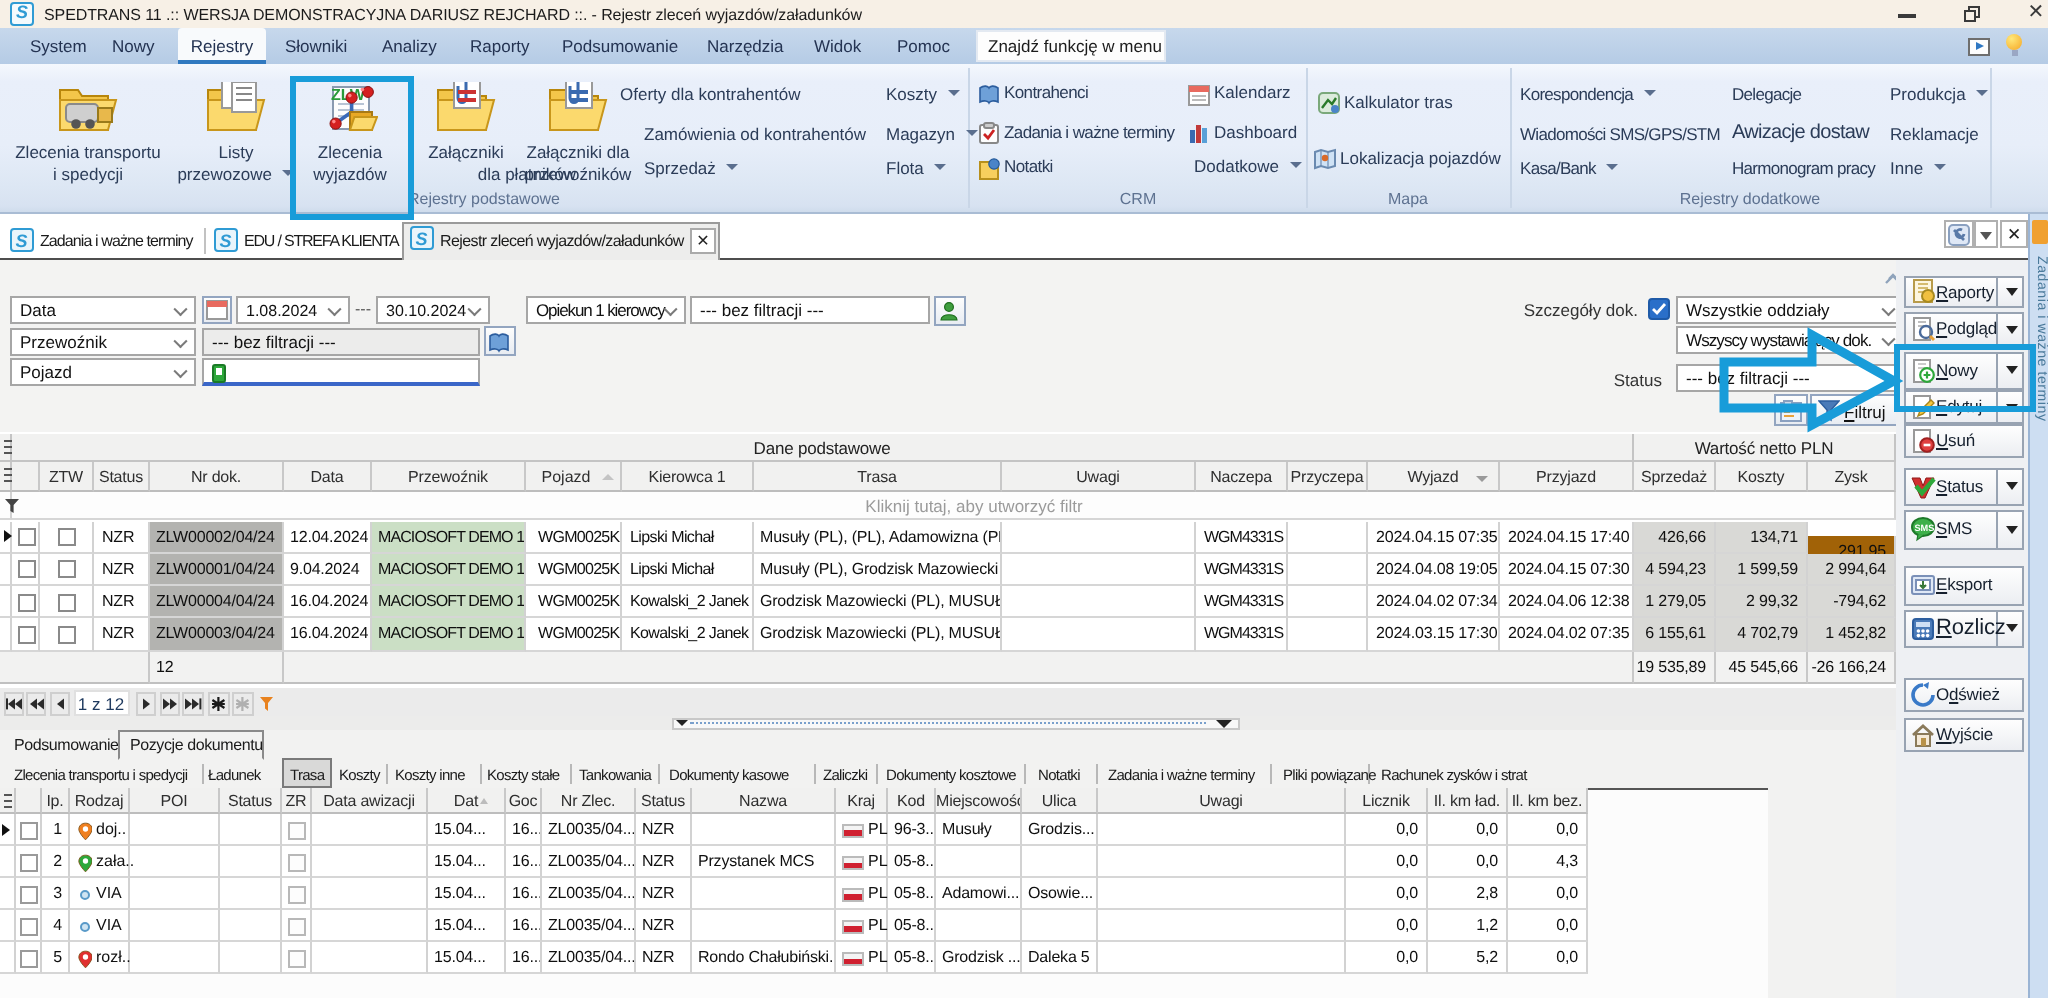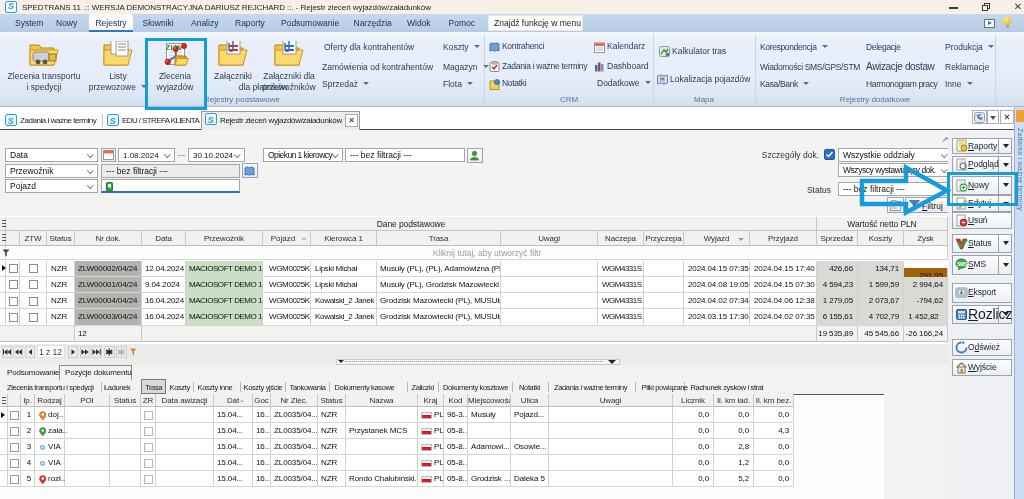--- a/index.html
+++ b/index.html
@@ -97,21 +97,21 @@
     <rect x="11" y="8" width="9" height="2" fill="#c33"></rect>
   </svg>
 <svg class="a" style="left:274px;top:41px" width="30" height="26" viewBox="0 0 30 26">
     <path d="M1 4 L10 4 L12 7 L25 7 L25 24 L1 24 Z" fill="#f3c64a" stroke="#b8860b" stroke-width="1"></path>
     <path d="M1 9 L29 9 L25 24 L1 24 Z" fill="#fbd96d" stroke="#c8961b" stroke-width="1"></path>
     <rect x="9" y="-3" width="13" height="16" fill="#fff" stroke="#999"></rect>
     <path d="M12 0 C12 -2 15 -2 15 0 L15 8 C15 11 11 11 11 8 L11 2" stroke="#3a6ab0" stroke-width="1.5" fill="none"></path>
     <rect x="11" y="4" width="9" height="2" fill="#3a6ab0"></rect>
     <rect x="11" y="8" width="9" height="2" fill="#3a6ab0"></rect>
   </svg>
-<div class="a nw" style="left:324px;top:41px;font-size:8.5px;color:#2b3c58;line-height:12px">Oferty dla kontrahentów</div>
+<div class="a nw" style="left:310px;top:41px;font-size:8.5px;color:#2b3c58;line-height:12px">Oferty dla kontrahentów</div>
 <div class="a nw" style="left:322px;top:60.5px;font-size:8.5px;color:#2b3c58;line-height:12px">Zamówienia od kontrahentów</div>
 <div class="a nw" style="left:322px;top:78px;font-size:8.5px;color:#2b3c58;line-height:12px">Sprzedaż <span class="darr"></span></div>
 <div class="a nw" style="left:443px;top:41px;font-size:8.5px;color:#2b3c58;line-height:12px">Koszty <span class="darr"></span></div>
 <div class="a nw" style="left:443px;top:60.5px;font-size:8.5px;color:#2b3c58;line-height:12px">Magazyn <span class="darr"></span></div>
 <div class="a nw" style="left:443px;top:78px;font-size:8.5px;color:#2b3c58;line-height:12px">Flota <span class="darr"></span></div>
 <svg class="a" style="left:489px;top:41.5px" width="11" height="11" viewBox="0 0 11 11">
     <path d="M1 2 C3 0.5 5 1 5.5 2 C6 1 8 0.5 10 2 L10 9 C8 8 6 8.5 5.5 9.5 C5 8.5 3 8 1 9 Z" fill="#6ea0d8" stroke="#2c5d9e" stroke-width="0.8"></path>
   </svg>
 <div class="a nw" style="left:502px;top:41px;font-size:8.5px;letter-spacing:-0.3px;color:#2b3c58;line-height:11px">Kontrahenci</div>
 <svg class="a" style="left:489px;top:61.0px" width="11" height="11" viewBox="0 0 11 11">
@@ -322,42 +322,42 @@
 <div class="a nw" style="left:186px;top:293.0px;width:77px;height:16.25px;background:#cbdfc5;border-right:1px solid #d2d2d2;border-bottom:1px solid #d6d6d6;text-align:left;padding-left:3px;font-size:8px;letter-spacing:-0.45px;line-height:16.25px;color:#0f0f0f;overflow:hidden">MACIOSOFT DEMO 1</div>
 <div class="a nw" style="left:263px;top:293.0px;width:48px;height:16.25px;background:#fff;border-right:1px solid #d2d2d2;border-bottom:1px solid #d6d6d6;text-align:left;padding-left:6px;font-size:8px;letter-spacing:-0.35px;line-height:16.25px;color:#0f0f0f;overflow:hidden">WGM0025K</div>
 <div class="a nw" style="left:311px;top:293.0px;width:66px;height:16.25px;background:#fff;border-right:1px solid #d2d2d2;border-bottom:1px solid #d6d6d6;text-align:left;padding-left:4px;font-size:8px;letter-spacing:-0.3px;line-height:16.25px;color:#0f0f0f;overflow:hidden">Kowalski_2 Janek</div>
 <div class="a nw" style="left:377px;top:293.0px;width:124px;height:16.25px;background:#fff;border-right:1px solid #d2d2d2;border-bottom:1px solid #d6d6d6;text-align:left;padding-left:3px;font-size:8px;letter-spacing:-0.1px;line-height:16.25px;color:#0f0f0f;overflow:hidden">Grodzisk Mazowiecki (PL), MUSUŁ...</div>
 <div class="a nw" style="left:501px;top:293.0px;width:97px;height:16.25px;background:#fff;border-right:1px solid #d2d2d2;border-bottom:1px solid #d6d6d6;text-align:left;padding-left:3px;font-size:8px;letter-spacing:-0.1px;line-height:16.25px;color:#0f0f0f;overflow:hidden"></div>
 <div class="a nw" style="left:598px;top:293.0px;width:46px;height:16.25px;background:#fff;border-right:1px solid #d2d2d2;border-bottom:1px solid #d6d6d6;text-align:left;padding-left:4px;font-size:8px;letter-spacing:-0.5px;line-height:16.25px;color:#0f0f0f;overflow:hidden">WGM4331S</div>
 <div class="a nw" style="left:644px;top:293.0px;width:40px;height:16.25px;background:#fff;border-right:1px solid #d2d2d2;border-bottom:1px solid #d6d6d6;text-align:left;padding-left:3px;font-size:8px;letter-spacing:-0.1px;line-height:16.25px;color:#0f0f0f;overflow:hidden"></div>
 <div class="a nw" style="left:684px;top:293.0px;width:66px;height:16.25px;background:#fff;border-right:1px solid #d2d2d2;border-bottom:1px solid #d6d6d6;text-align:left;padding-left:4px;font-size:8px;letter-spacing:-0.1px;line-height:16.25px;color:#0f0f0f;overflow:hidden">2024.04.02 07:34</div>
 <div class="a nw" style="left:750px;top:293.0px;width:67px;height:16.25px;background:#fff;border-right:1px solid #d2d2d2;border-bottom:1px solid #d6d6d6;text-align:left;padding-left:4px;font-size:8px;letter-spacing:-0.1px;line-height:16.25px;color:#0f0f0f;overflow:hidden">2024.04.06 12:38</div>
 <div class="a nw" style="left:817px;top:293.0px;width:41px;height:16.25px;background:#d9d9d6;border-right:1px solid #d2d2d2;border-bottom:1px solid #d6d6d6;text-align:right;padding-right:4px;font-size:8px;letter-spacing:-0.1px;line-height:16.25px;color:#0f0f0f;overflow:hidden">1 279,05</div>
-<div class="a nw" style="left:858px;top:293.0px;width:46px;height:16.25px;background:#d9d9d6;border-right:1px solid #d2d2d2;border-bottom:1px solid #d6d6d6;text-align:right;padding-right:4px;font-size:8px;letter-spacing:-0.1px;line-height:16.25px;color:#0f0f0f;overflow:hidden">2 073,67</div>
+<div class="a nw" style="left:858px;top:293.0px;width:46px;height:16.25px;background:#d9d9d6;border-right:1px solid #d2d2d2;border-bottom:1px solid #d6d6d6;text-align:right;padding-right:4px;font-size:8px;letter-spacing:-0.1px;line-height:16.25px;color:#0f0f0f;overflow:hidden">2 99,32</div>
 <div class="a nw" style="left:904px;top:293.0px;width:44px;height:16.25px;background:#d9d9d6;border-right:1px solid #d2d2d2;border-bottom:1px solid #d6d6d6;text-align:right;padding-right:4px;font-size:8px;letter-spacing:-0.1px;line-height:16.25px;color:#0f0f0f;overflow:hidden">-794,62</div>
 <div class="a" style="left:8.5px;top:296.5px;width:9px;height:9px;background:#fff;border:1px solid #8a8a8a"></div>
 <div class="a" style="left:29px;top:296.5px;width:9px;height:9px;background:#fff;border:1px solid #8a8a8a"></div>
 <div class="a nw" style="left:0px;top:309.25px;width:6px;height:16.25px;background:#fff;border-right:1px solid #d2d2d2;border-bottom:1px solid #d6d6d6;text-align:left;padding-left:3px;font-size:8px;letter-spacing:-0.1px;line-height:16.25px;color:#0f0f0f;overflow:hidden"></div>
 <div class="a nw" style="left:6px;top:309.25px;width:14px;height:16.25px;background:#fff;border-right:1px solid #d2d2d2;border-bottom:1px solid #d6d6d6;text-align:left;padding-left:3px;font-size:8px;letter-spacing:-0.1px;line-height:16.25px;color:#0f0f0f;overflow:hidden"></div>
 <div class="a nw" style="left:20px;top:309.25px;width:27px;height:16.25px;background:#fff;border-right:1px solid #d2d2d2;border-bottom:1px solid #d6d6d6;text-align:left;padding-left:3px;font-size:8px;letter-spacing:-0.1px;line-height:16.25px;color:#0f0f0f;overflow:hidden"></div>
 <div class="a nw" style="left:47px;top:309.25px;width:28px;height:16.25px;background:#fff;border-right:1px solid #d2d2d2;border-bottom:1px solid #d6d6d6;text-align:left;padding-left:4px;font-size:8px;letter-spacing:-0.1px;line-height:16.25px;color:#0f0f0f;overflow:hidden">NZR</div>
 <div class="a nw" style="left:75px;top:309.25px;width:67px;height:16.25px;background:#b3b3b0;border-right:1px solid #d2d2d2;border-bottom:1px solid #d6d6d6;text-align:left;padding-left:3px;font-size:8px;letter-spacing:-0.1px;line-height:16.25px;color:#0f0f0f;overflow:hidden">ZLW00003/04/24</div>
 <div class="a nw" style="left:142px;top:309.25px;width:44px;height:16.25px;background:#fff;border-right:1px solid #d2d2d2;border-bottom:1px solid #d6d6d6;text-align:left;padding-left:3px;font-size:8px;letter-spacing:-0.1px;line-height:16.25px;color:#0f0f0f;overflow:hidden">16.04.2024</div>
 <div class="a nw" style="left:186px;top:309.25px;width:77px;height:16.25px;background:#cbdfc5;border-right:1px solid #d2d2d2;border-bottom:1px solid #d6d6d6;text-align:left;padding-left:3px;font-size:8px;letter-spacing:-0.45px;line-height:16.25px;color:#0f0f0f;overflow:hidden">MACIOSOFT DEMO 1</div>
 <div class="a nw" style="left:263px;top:309.25px;width:48px;height:16.25px;background:#fff;border-right:1px solid #d2d2d2;border-bottom:1px solid #d6d6d6;text-align:left;padding-left:6px;font-size:8px;letter-spacing:-0.35px;line-height:16.25px;color:#0f0f0f;overflow:hidden">WGM0025K</div>
 <div class="a nw" style="left:311px;top:309.25px;width:66px;height:16.25px;background:#fff;border-right:1px solid #d2d2d2;border-bottom:1px solid #d6d6d6;text-align:left;padding-left:4px;font-size:8px;letter-spacing:-0.3px;line-height:16.25px;color:#0f0f0f;overflow:hidden">Kowalski_2 Janek</div>
 <div class="a nw" style="left:377px;top:309.25px;width:124px;height:16.25px;background:#fff;border-right:1px solid #d2d2d2;border-bottom:1px solid #d6d6d6;text-align:left;padding-left:3px;font-size:8px;letter-spacing:-0.1px;line-height:16.25px;color:#0f0f0f;overflow:hidden">Grodzisk Mazowiecki (PL), MUSUŁ...</div>
 <div class="a nw" style="left:501px;top:309.25px;width:97px;height:16.25px;background:#fff;border-right:1px solid #d2d2d2;border-bottom:1px solid #d6d6d6;text-align:left;padding-left:3px;font-size:8px;letter-spacing:-0.1px;line-height:16.25px;color:#0f0f0f;overflow:hidden"></div>
 <div class="a nw" style="left:598px;top:309.25px;width:46px;height:16.25px;background:#fff;border-right:1px solid #d2d2d2;border-bottom:1px solid #d6d6d6;text-align:left;padding-left:4px;font-size:8px;letter-spacing:-0.5px;line-height:16.25px;color:#0f0f0f;overflow:hidden">WGM4331S</div>
 <div class="a nw" style="left:644px;top:309.25px;width:40px;height:16.25px;background:#fff;border-right:1px solid #d2d2d2;border-bottom:1px solid #d6d6d6;text-align:left;padding-left:3px;font-size:8px;letter-spacing:-0.1px;line-height:16.25px;color:#0f0f0f;overflow:hidden"></div>
 <div class="a nw" style="left:684px;top:309.25px;width:66px;height:16.25px;background:#fff;border-right:1px solid #d2d2d2;border-bottom:1px solid #d6d6d6;text-align:left;padding-left:4px;font-size:8px;letter-spacing:-0.1px;line-height:16.25px;color:#0f0f0f;overflow:hidden">2024.03.15 17:30</div>
 <div class="a nw" style="left:750px;top:309.25px;width:67px;height:16.25px;background:#fff;border-right:1px solid #d2d2d2;border-bottom:1px solid #d6d6d6;text-align:left;padding-left:4px;font-size:8px;letter-spacing:-0.1px;line-height:16.25px;color:#0f0f0f;overflow:hidden">2024.04.02 07:35</div>
 <div class="a nw" style="left:817px;top:309.25px;width:41px;height:16.25px;background:#d9d9d6;border-right:1px solid #d2d2d2;border-bottom:1px solid #d6d6d6;text-align:right;padding-right:4px;font-size:8px;letter-spacing:-0.1px;line-height:16.25px;color:#0f0f0f;overflow:hidden">6 155,61</div>
 <div class="a nw" style="left:858px;top:309.25px;width:46px;height:16.25px;background:#d9d9d6;border-right:1px solid #d2d2d2;border-bottom:1px solid #d6d6d6;text-align:right;padding-right:4px;font-size:8px;letter-spacing:-0.1px;line-height:16.25px;color:#0f0f0f;overflow:hidden">4 702,79</div>
-<div class="a nw" style="left:904px;top:309.25px;width:44px;height:16.25px;background:#d9d9d6;border-right:1px solid #d2d2d2;border-bottom:1px solid #d6d6d6;text-align:center;padding-right:4px;font-size:8px;letter-spacing:-0.1px;line-height:16.25px;color:#0f0f0f;overflow:hidden">1 452,82</div>
+<div class="a nw" style="left:904px;top:309.25px;width:44px;height:16.25px;background:#d9d9d6;border-right:1px solid #d2d2d2;border-bottom:1px solid #d6d6d6;text-align:right;padding-right:4px;font-size:8px;letter-spacing:-0.1px;line-height:16.25px;color:#0f0f0f;overflow:hidden">1 452,82</div>
 <div class="a" style="left:8.5px;top:312.75px;width:9px;height:9px;background:#fff;border:1px solid #8a8a8a"></div>
 <div class="a" style="left:29px;top:312.75px;width:9px;height:9px;background:#fff;border:1px solid #8a8a8a"></div>
 <div class="a" style="left:2px;top:265px;width:0;height:0;border-top:3.5px solid transparent;border-bottom:3.5px solid transparent;border-left:4.5px solid #111"></div>
 <div class="a nw" style="left:0px;top:325.5px;width:75px;height:16.5px;background:#f2f2f1;border-right:1px solid #c8c8c8;border-bottom:1px solid #c0c0c0;text-align:left;padding-left:3px;font-size:8.5px;letter-spacing:-0.1px;line-height:16.5px;color:#0f0f0f;overflow:hidden"></div>
 <div class="a nw" style="left:75px;top:325.5px;width:67px;height:16.5px;background:#f2f2f1;border-right:1px solid #c8c8c8;border-bottom:1px solid #c0c0c0;text-align:left;padding-left:3px;font-size:8px;letter-spacing:-0.1px;line-height:16.5px;color:#0f0f0f;overflow:hidden">12</div>
 <div class="a nw" style="left:142px;top:325.5px;width:675px;height:16.5px;background:#f2f2f1;border-right:1px solid #c8c8c8;border-bottom:1px solid #c0c0c0;text-align:left;padding-left:3px;font-size:8.5px;letter-spacing:-0.1px;line-height:16.5px;color:#0f0f0f;overflow:hidden"></div>
 <div class="a nw" style="left:817px;top:325.5px;width:41px;height:16.5px;background:#f2f2f1;border-right:1px solid #c8c8c8;border-bottom:1px solid #c0c0c0;text-align:right;padding-right:4px;font-size:8px;letter-spacing:-0.1px;line-height:16.5px;color:#0f0f0f;overflow:hidden">19 535,89</div>
 <div class="a nw" style="left:858px;top:325.5px;width:46px;height:16.5px;background:#f2f2f1;border-right:1px solid #c8c8c8;border-bottom:1px solid #c0c0c0;text-align:right;padding-right:4px;font-size:8px;letter-spacing:-0.1px;line-height:16.5px;color:#0f0f0f;overflow:hidden">45 545,66</div>
 <div class="a nw" style="left:904px;top:325.5px;width:44px;height:16.5px;background:#f2f2f1;border-right:1px solid #c8c8c8;border-bottom:1px solid #c0c0c0;text-align:right;padding-right:4px;font-size:8px;letter-spacing:-0.1px;line-height:16.5px;color:#0f0f0f;overflow:hidden">-26 166,24</div>
 <div class="a" style="left:0;top:344px;width:948px;height:14px;background:#ebebeb"></div>
@@ -423,21 +423,21 @@
 <div class="a" style="left:512.2px;top:381.5px;width:1px;height:10px;background:#b8b8b8"></div>
 <div class="a" style="left:547.5px;top:381.5px;width:1px;height:10px;background:#b8b8b8"></div>
 <div class="a" style="left:634.8px;top:381.5px;width:1px;height:10px;background:#b8b8b8"></div>
 <div class="a" style="left:683.6px;top:381.5px;width:1px;height:10px;background:#b8b8b8"></div>
 <div class="a" style="left:141px;top:379px;width:24.5px;height:15px;background:#d9d9d8;border:1px solid #7a7a7a"></div>
 <div class="a nw" style="left:7px;top:382.5px;font-size:7.5px;letter-spacing:-0.35px;color:#1a1a1a">Zlecenia transportu i spedycji</div>
 <div class="a nw" style="left:104px;top:382.5px;font-size:7.5px;letter-spacing:-0.35px;color:#1a1a1a">Ładunek</div>
 <div class="a nw" style="left:145px;top:382.5px;font-size:7.5px;letter-spacing:-0.35px;color:#1a1a1a">Trasa</div>
 <div class="a nw" style="left:169.5px;top:382.5px;font-size:7.5px;letter-spacing:-0.35px;color:#1a1a1a">Koszty</div>
 <div class="a nw" style="left:197.5px;top:382.5px;font-size:7.5px;letter-spacing:-0.35px;color:#1a1a1a">Koszty inne</div>
-<div class="a nw" style="left:243.5px;top:382.5px;font-size:7.5px;letter-spacing:-0.35px;color:#1a1a1a">Koszty yjście</div>
+<div class="a nw" style="left:243.5px;top:382.5px;font-size:7.5px;letter-spacing:-0.35px;color:#1a1a1a">Koszty stałe</div>
 <div class="a nw" style="left:289.5px;top:382.5px;font-size:7.5px;letter-spacing:-0.35px;color:#1a1a1a">Tankowania</div>
 <div class="a nw" style="left:334.5px;top:382.5px;font-size:7.5px;letter-spacing:-0.35px;color:#1a1a1a">Dokumenty kasowe</div>
 <div class="a nw" style="left:411.5px;top:382.5px;font-size:7.5px;letter-spacing:-0.35px;color:#1a1a1a">Zaliczki</div>
 <div class="a nw" style="left:443px;top:382.5px;font-size:7.5px;letter-spacing:-0.35px;color:#1a1a1a">Dokumenty kosztowe</div>
 <div class="a nw" style="left:519px;top:382.5px;font-size:7.5px;letter-spacing:-0.35px;color:#1a1a1a">Notatki</div>
 <div class="a nw" style="left:554px;top:382.5px;font-size:7.5px;letter-spacing:-0.35px;color:#1a1a1a">Zadania i ważne terminy</div>
 <div class="a nw" style="left:641.5px;top:382.5px;font-size:7.5px;letter-spacing:-0.35px;color:#1a1a1a">Pliki powiązane</div>
 <div class="a nw" style="left:690.5px;top:382.5px;font-size:7.5px;letter-spacing:-0.35px;color:#1a1a1a">Rachunek zysków i strat</div>
 <div class="a" style="left:0;top:393.5px;width:884px;height:1px;background:#555"></div>
 <div class="a nw" style="left:0px;top:394px;width:8px;height:13px;background:#f1f1f0;border-right:1px solid #c8c8c8;border-bottom:1px solid #bdbdbd;text-align:center;font-size:8px;letter-spacing:-0.1px;line-height:13px;color:#2e2e2e;overflow:hidden"></div>
@@ -472,21 +472,21 @@
 <div class="a nw" style="left:141px;top:407px;width:15px;height:16px;background:#fff;border-right:1px solid #d2d2d2;border-bottom:1px solid #d6d6d6;text-align:left;padding-left:3px;font-size:8px;letter-spacing:-0.1px;line-height:16px;color:#0f0f0f;overflow:hidden"></div>
 <div class="a nw" style="left:156px;top:407px;width:58px;height:16px;background:#fff;border-right:1px solid #d2d2d2;border-bottom:1px solid #d6d6d6;text-align:left;padding-left:3px;font-size:8px;letter-spacing:-0.1px;line-height:16px;color:#0f0f0f;overflow:hidden"></div>
 <div class="a nw" style="left:214px;top:407px;width:39px;height:16px;background:#fff;border-right:1px solid #d2d2d2;border-bottom:1px solid #d6d6d6;text-align:left;padding-left:3px;font-size:8px;letter-spacing:-0.1px;line-height:16px;color:#0f0f0f;overflow:hidden">15.04...</div>
 <div class="a nw" style="left:253px;top:407px;width:18px;height:16px;background:#fff;border-right:1px solid #d2d2d2;border-bottom:1px solid #d6d6d6;text-align:left;padding-left:3px;font-size:8px;letter-spacing:-0.1px;line-height:16px;color:#0f0f0f;overflow:hidden">16...</div>
 <div class="a nw" style="left:271px;top:407px;width:47px;height:16px;background:#fff;border-right:1px solid #d2d2d2;border-bottom:1px solid #d6d6d6;text-align:left;padding-left:3px;font-size:8px;letter-spacing:-0.1px;line-height:16px;color:#0f0f0f;overflow:hidden">ZL0035/04...</div>
 <div class="a nw" style="left:318px;top:407px;width:28px;height:16px;background:#fff;border-right:1px solid #d2d2d2;border-bottom:1px solid #d6d6d6;text-align:left;padding-left:3px;font-size:8px;letter-spacing:-0.1px;line-height:16px;color:#0f0f0f;overflow:hidden">NZR</div>
 <div class="a nw" style="left:346px;top:407px;width:72px;height:16px;background:#fff;border-right:1px solid #d2d2d2;border-bottom:1px solid #d6d6d6;text-align:left;padding-left:3px;font-size:8px;letter-spacing:-0.1px;line-height:16px;color:#0f0f0f;overflow:hidden"></div>
 <div class="a nw" style="left:418px;top:407px;width:26px;height:16px;background:#fff;border-right:1px solid #d2d2d2;border-bottom:1px solid #d6d6d6;text-align:left;padding-left:3px;font-size:8px;letter-spacing:-0.1px;line-height:16px;color:#0f0f0f;overflow:hidden"></div>
 <div class="a nw" style="left:444px;top:407px;width:24px;height:16px;background:#fff;border-right:1px solid #d2d2d2;border-bottom:1px solid #d6d6d6;text-align:left;padding-left:3px;font-size:8px;letter-spacing:-0.1px;line-height:16px;color:#0f0f0f;overflow:hidden">96-3...</div>
 <div class="a nw" style="left:468px;top:407px;width:43px;height:16px;background:#fff;border-right:1px solid #d2d2d2;border-bottom:1px solid #d6d6d6;text-align:left;padding-left:3px;font-size:8px;letter-spacing:-0.1px;line-height:16px;color:#0f0f0f;overflow:hidden">Musuły</div>
-<div class="a nw" style="left:511px;top:407px;width:38px;height:16px;background:#fff;border-right:1px solid #d2d2d2;border-bottom:1px solid #d6d6d6;text-align:left;padding-left:3px;font-size:8px;letter-spacing:-0.1px;line-height:16px;color:#0f0f0f;overflow:hidden">Pojazd...</div>
+<div class="a nw" style="left:511px;top:407px;width:38px;height:16px;background:#fff;border-right:1px solid #d2d2d2;border-bottom:1px solid #d6d6d6;text-align:left;padding-left:3px;font-size:8px;letter-spacing:-0.1px;line-height:16px;color:#0f0f0f;overflow:hidden">Grodzis...</div>
 <div class="a nw" style="left:549px;top:407px;width:124px;height:16px;background:#fff;border-right:1px solid #d2d2d2;border-bottom:1px solid #d6d6d6;text-align:left;padding-left:3px;font-size:8px;letter-spacing:-0.1px;line-height:16px;color:#0f0f0f;overflow:hidden"></div>
 <div class="a nw" style="left:673px;top:407px;width:41px;height:16px;background:#fff;border-right:1px solid #d2d2d2;border-bottom:1px solid #d6d6d6;text-align:right;padding-right:4px;font-size:8px;letter-spacing:-0.1px;line-height:16px;color:#0f0f0f;overflow:hidden">0,0</div>
 <div class="a nw" style="left:714px;top:407px;width:40px;height:16px;background:#fff;border-right:1px solid #d2d2d2;border-bottom:1px solid #d6d6d6;text-align:right;padding-right:4px;font-size:8px;letter-spacing:-0.1px;line-height:16px;color:#0f0f0f;overflow:hidden">0,0</div>
 <div class="a nw" style="left:754px;top:407px;width:40px;height:16px;background:#fff;border-right:1px solid #d2d2d2;border-bottom:1px solid #d6d6d6;text-align:right;padding-right:4px;font-size:8px;letter-spacing:-0.1px;line-height:16px;color:#0f0f0f;overflow:hidden">0,0</div>
 <svg class="a" style="left:38.5px;top:410.5px" width="7.5" height="9.5" viewBox="0 0 9 11">
     <path d="M4.5 0.5 C7 0.5 8.5 2.2 8.5 4.2 C8.5 6.5 4.5 10.5 4.5 10.5 C4.5 10.5 0.5 6.5 0.5 4.2 C0.5 2.2 2 0.5 4.5 0.5 Z" fill="#f08020" stroke="#7a4a10" stroke-width="0.5"></path>
     <circle cx="4.5" cy="4" r="1.6" fill="#fff"></circle>
   </svg>
 <div class="a nw" style="left:48px;top:407px;font-size:8px;line-height:16px;color:#111">doj..</div>
 <div class="a" style="left:10px;top:410.5px;width:9px;height:9px;background:#fff;border:1px solid #9a9a9a"></div>
@@ -675,21 +675,21 @@
 <div class="a" style="left:952px;top:283px;width:60px;height:19.5px;background:linear-gradient(#fefefe,#eceef2);border:1px solid #98a3b2"></div>
 <div class="a nw" style="left:968px;top:283px;font-size:8.5px;letter-spacing:-0.1px;line-height:19.5px;color:#16202e"><u>E</u>ksport</div>
 <svg class="a" style="left:955px;top:286.25px" width="13" height="13" viewBox="0 0 13 13">
     <rect x="1" y="2" width="11" height="9" rx="1" fill="#dfe8f6" stroke="#7a90b8"></rect>
     <rect x="3" y="4" width="7" height="5" fill="#fff" stroke="#7a90b8"></rect>
     <path d="M6.5 4.5 L6.5 8 M5 6.5 L6.5 8 L8 6.5" stroke="#3a7a3a" stroke-width="1"></path>
   </svg>
 <div class="a" style="left:952px;top:304.5px;width:47px;height:19.5px;background:linear-gradient(#fefefe,#eceef2);border:1px solid #98a3b2"></div>
 <div class="a" style="left:999px;top:304.5px;width:13px;height:19.5px;background:linear-gradient(#fefefe,#eceef2);border:1px solid #98a3b2;border-left:none"></div>
 <div class="a" style="left:1002.5px;top:312.25px;width:0;height:0;border-left:3.5px solid transparent;border-right:3.5px solid transparent;border-top:4px solid #222"></div>
-<div class="a nw" style="left:968px;top:304.5px;font-size:14px;letter-spacing:-0.1px;line-height:19.5px;color:#16202e"><u>R</u>ozlicz</div>
+<div class="a nw" style="left:968px;top:304.5px;font-size:11px;letter-spacing:-0.1px;line-height:19.5px;color:#16202e"><u>R</u>ozlicz</div>
 <svg class="a" style="left:955px;top:307.75px" width="13" height="13" viewBox="0 0 13 13">
     <rect x="1.5" y="1.5" width="10" height="10" rx="1.5" fill="#4a7ab8" stroke="#2c5d9e"></rect>
     <rect x="3" y="3" width="7" height="2.5" fill="#cfe0f5"></rect>
     <circle cx="4.2" cy="7.5" r="0.9" fill="#fff"></circle>
     <circle cx="6.5" cy="7.5" r="0.9" fill="#fff"></circle>
     <circle cx="8.8" cy="7.5" r="0.9" fill="#fff"></circle>
     <circle cx="4.2" cy="9.8" r="0.9" fill="#fff"></circle>
     <circle cx="6.5" cy="9.8" r="0.9" fill="#fff"></circle>
     <circle cx="8.8" cy="9.8" r="0.9" fill="#fff"></circle>
   </svg>

